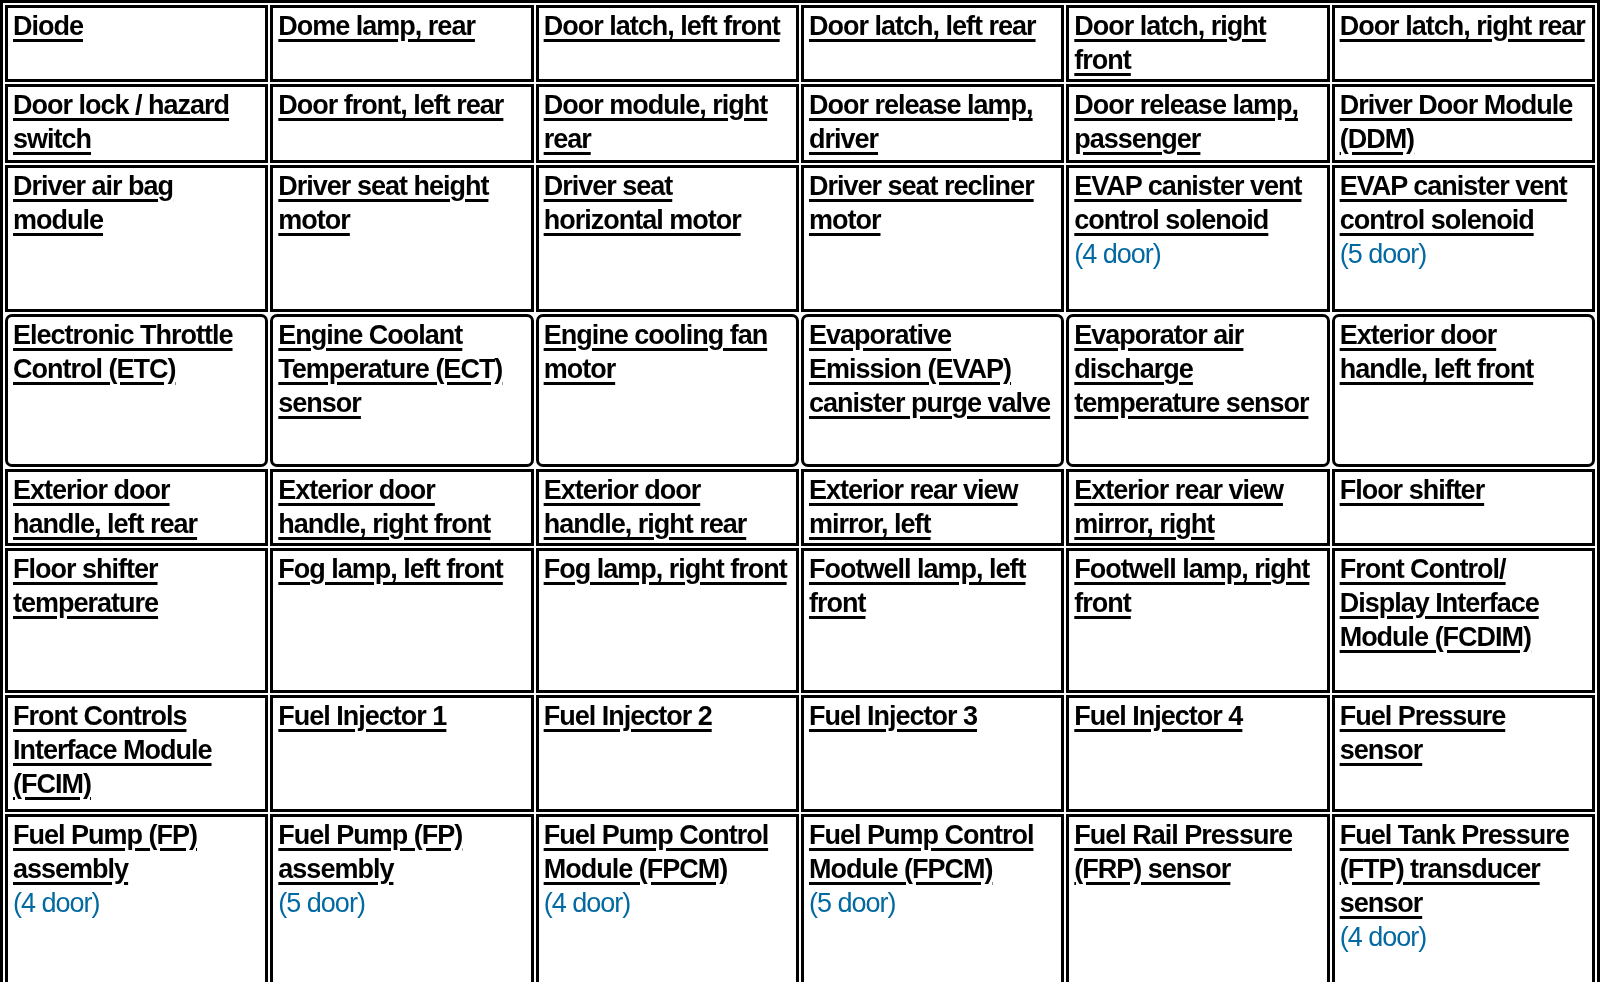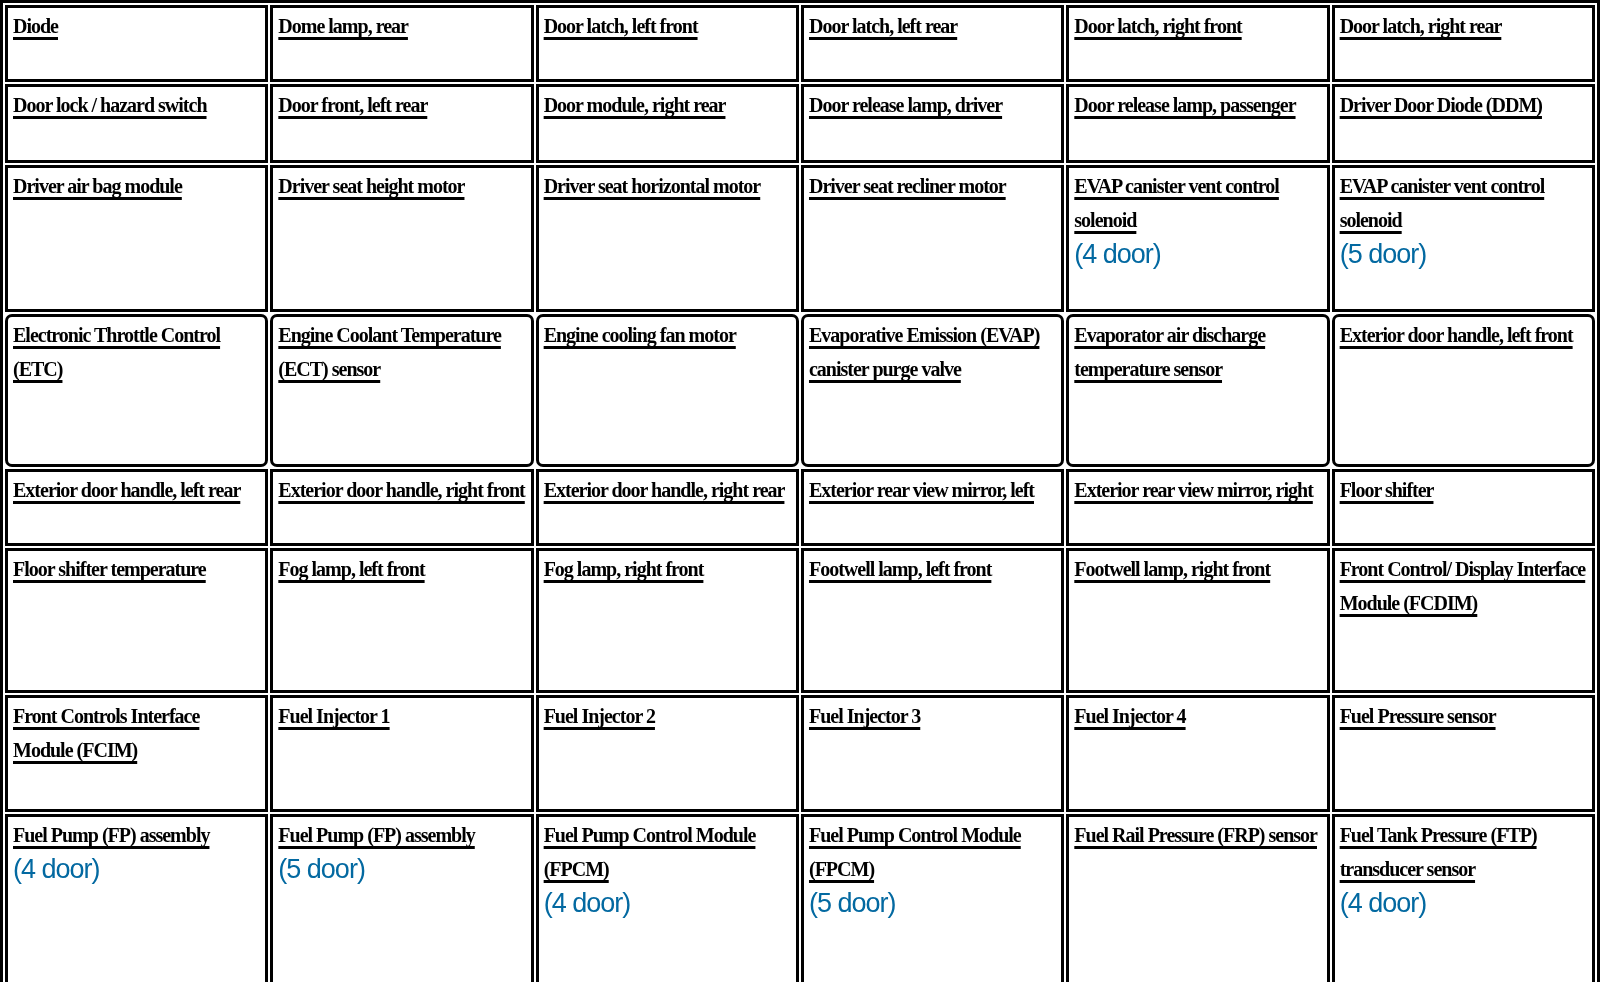--- a/index.html
+++ b/index.html
@@ -29,29 +29,28 @@
   tr.row-1 td { height: 70px; }
   tr.row-2 td { height: 138px; }
   tr.row-3 td { height: 144px; border-radius: 7px; }
   tr.row-4 td { height: 68px; }
   tr.row-5 td { height: 136px; }
   tr.row-6 td { height: 108px; }
   tr.row-7 td { height: 172px; }
   a.component-link {
     color: #000000;
     font-weight: bold;
-    font-size: 20px;
+    font-size: 27px;
     line-height: 34px;
     letter-spacing: -1px;
     text-decoration: underline;
     text-decoration-thickness: 3px;
     text-underline-offset: 4px;
     cursor: pointer;
     word-spacing: 0px;
-    font-family: Liberation Serif, serif;
   }
   span.cell-note {
     display: block;
     color: #0369a1;
     font-weight: normal;
     font-size: 27px;
     line-height: 34px;
     letter-spacing: -1px;
   }
 </style>
@@ -67,21 +66,21 @@
         <td class="cell"><a class="component-link">Door latch, left rear</a></td>
         <td class="cell"><a class="component-link">Door latch, right front</a></td>
         <td class="cell"><a class="component-link">Door latch, right rear</a></td>
       </tr>
       <tr class="row-1">
         <td class="cell"><a class="component-link">Door lock / hazard switch</a></td>
         <td class="cell"><a class="component-link">Door front, left rear</a></td>
         <td class="cell"><a class="component-link">Door module, right rear</a></td>
         <td class="cell"><a class="component-link">Door release lamp, driver</a></td>
         <td class="cell"><a class="component-link">Door release lamp, passenger</a></td>
-        <td class="cell"><a class="component-link">Driver Door Diode (DDM)</a></td>
+        <td class="cell"><a class="component-link">Driver Door Module (DDM)</a></td>
       </tr>
       <tr class="row-2">
         <td class="cell"><a class="component-link">Driver air bag module</a></td>
         <td class="cell"><a class="component-link">Driver seat height motor</a></td>
         <td class="cell"><a class="component-link">Driver seat horizontal motor</a></td>
         <td class="cell"><a class="component-link">Driver seat recliner motor</a></td>
         <td class="cell"><a class="component-link">EVAP canister vent control solenoid</a><span class="cell-note">(4 door)</span></td>
         <td class="cell"><a class="component-link">EVAP canister vent control solenoid</a><span class="cell-note">(5 door)</span></td>
       </tr>
       <tr class="row-3">

